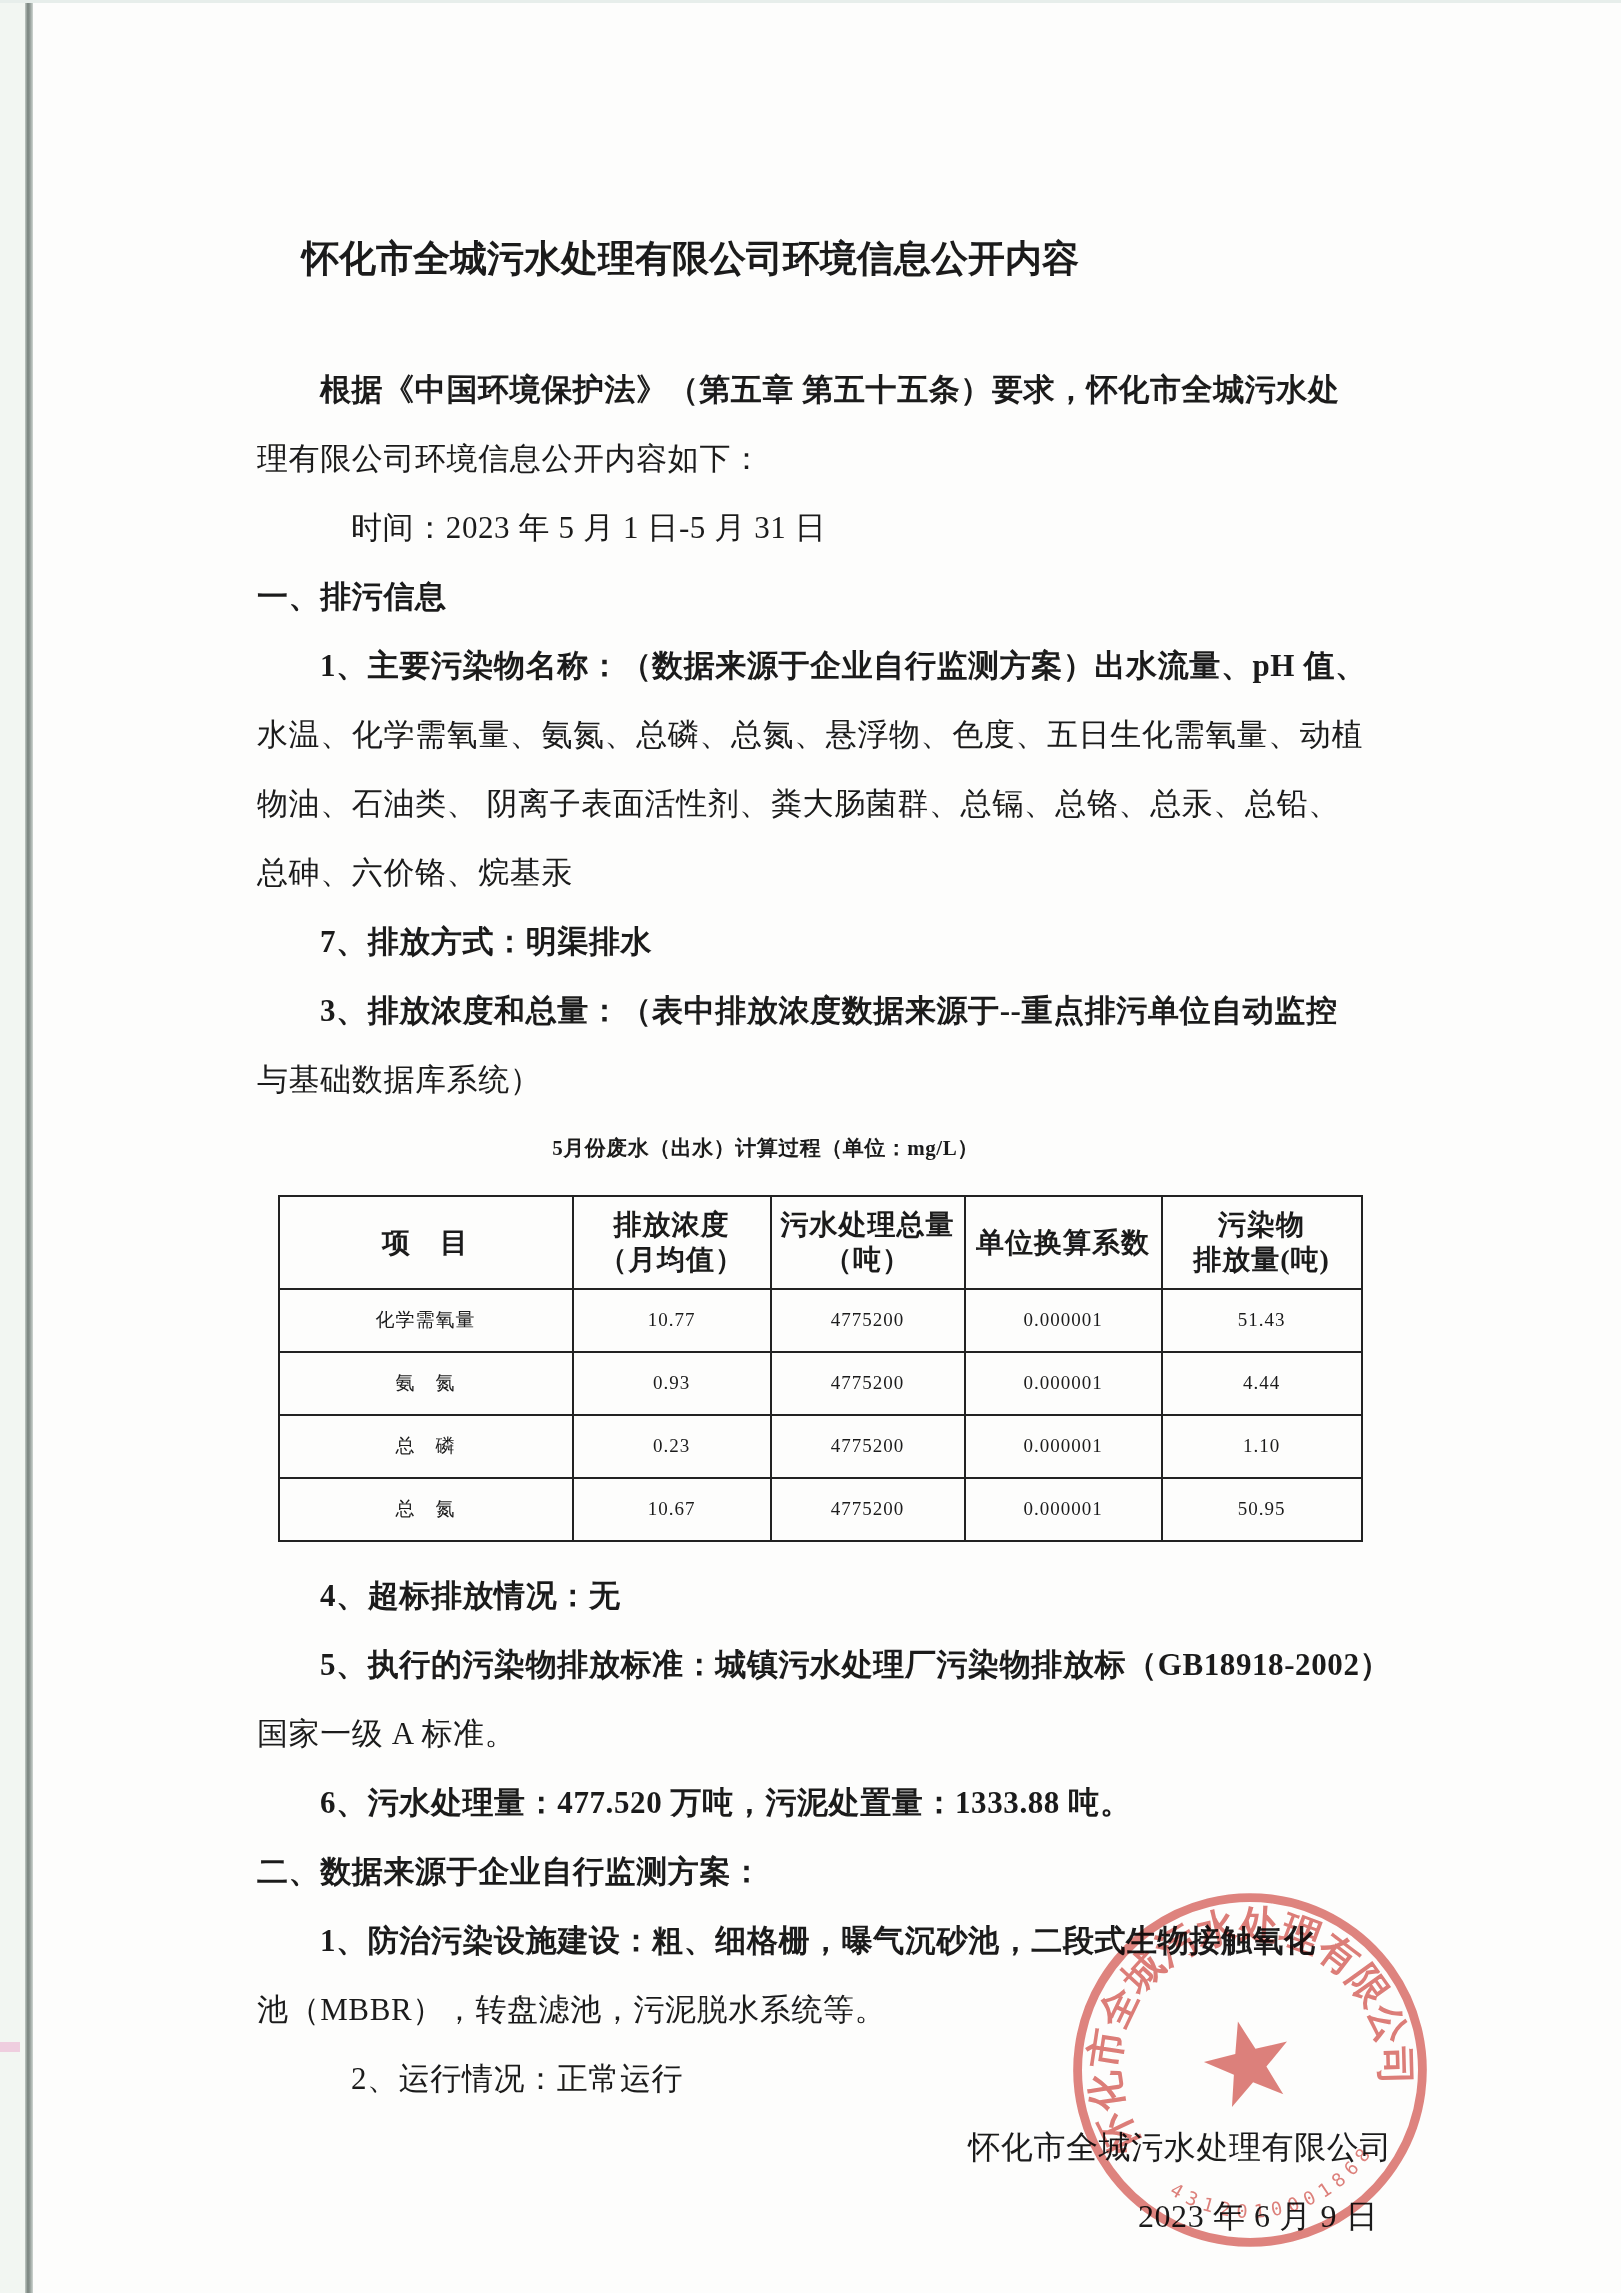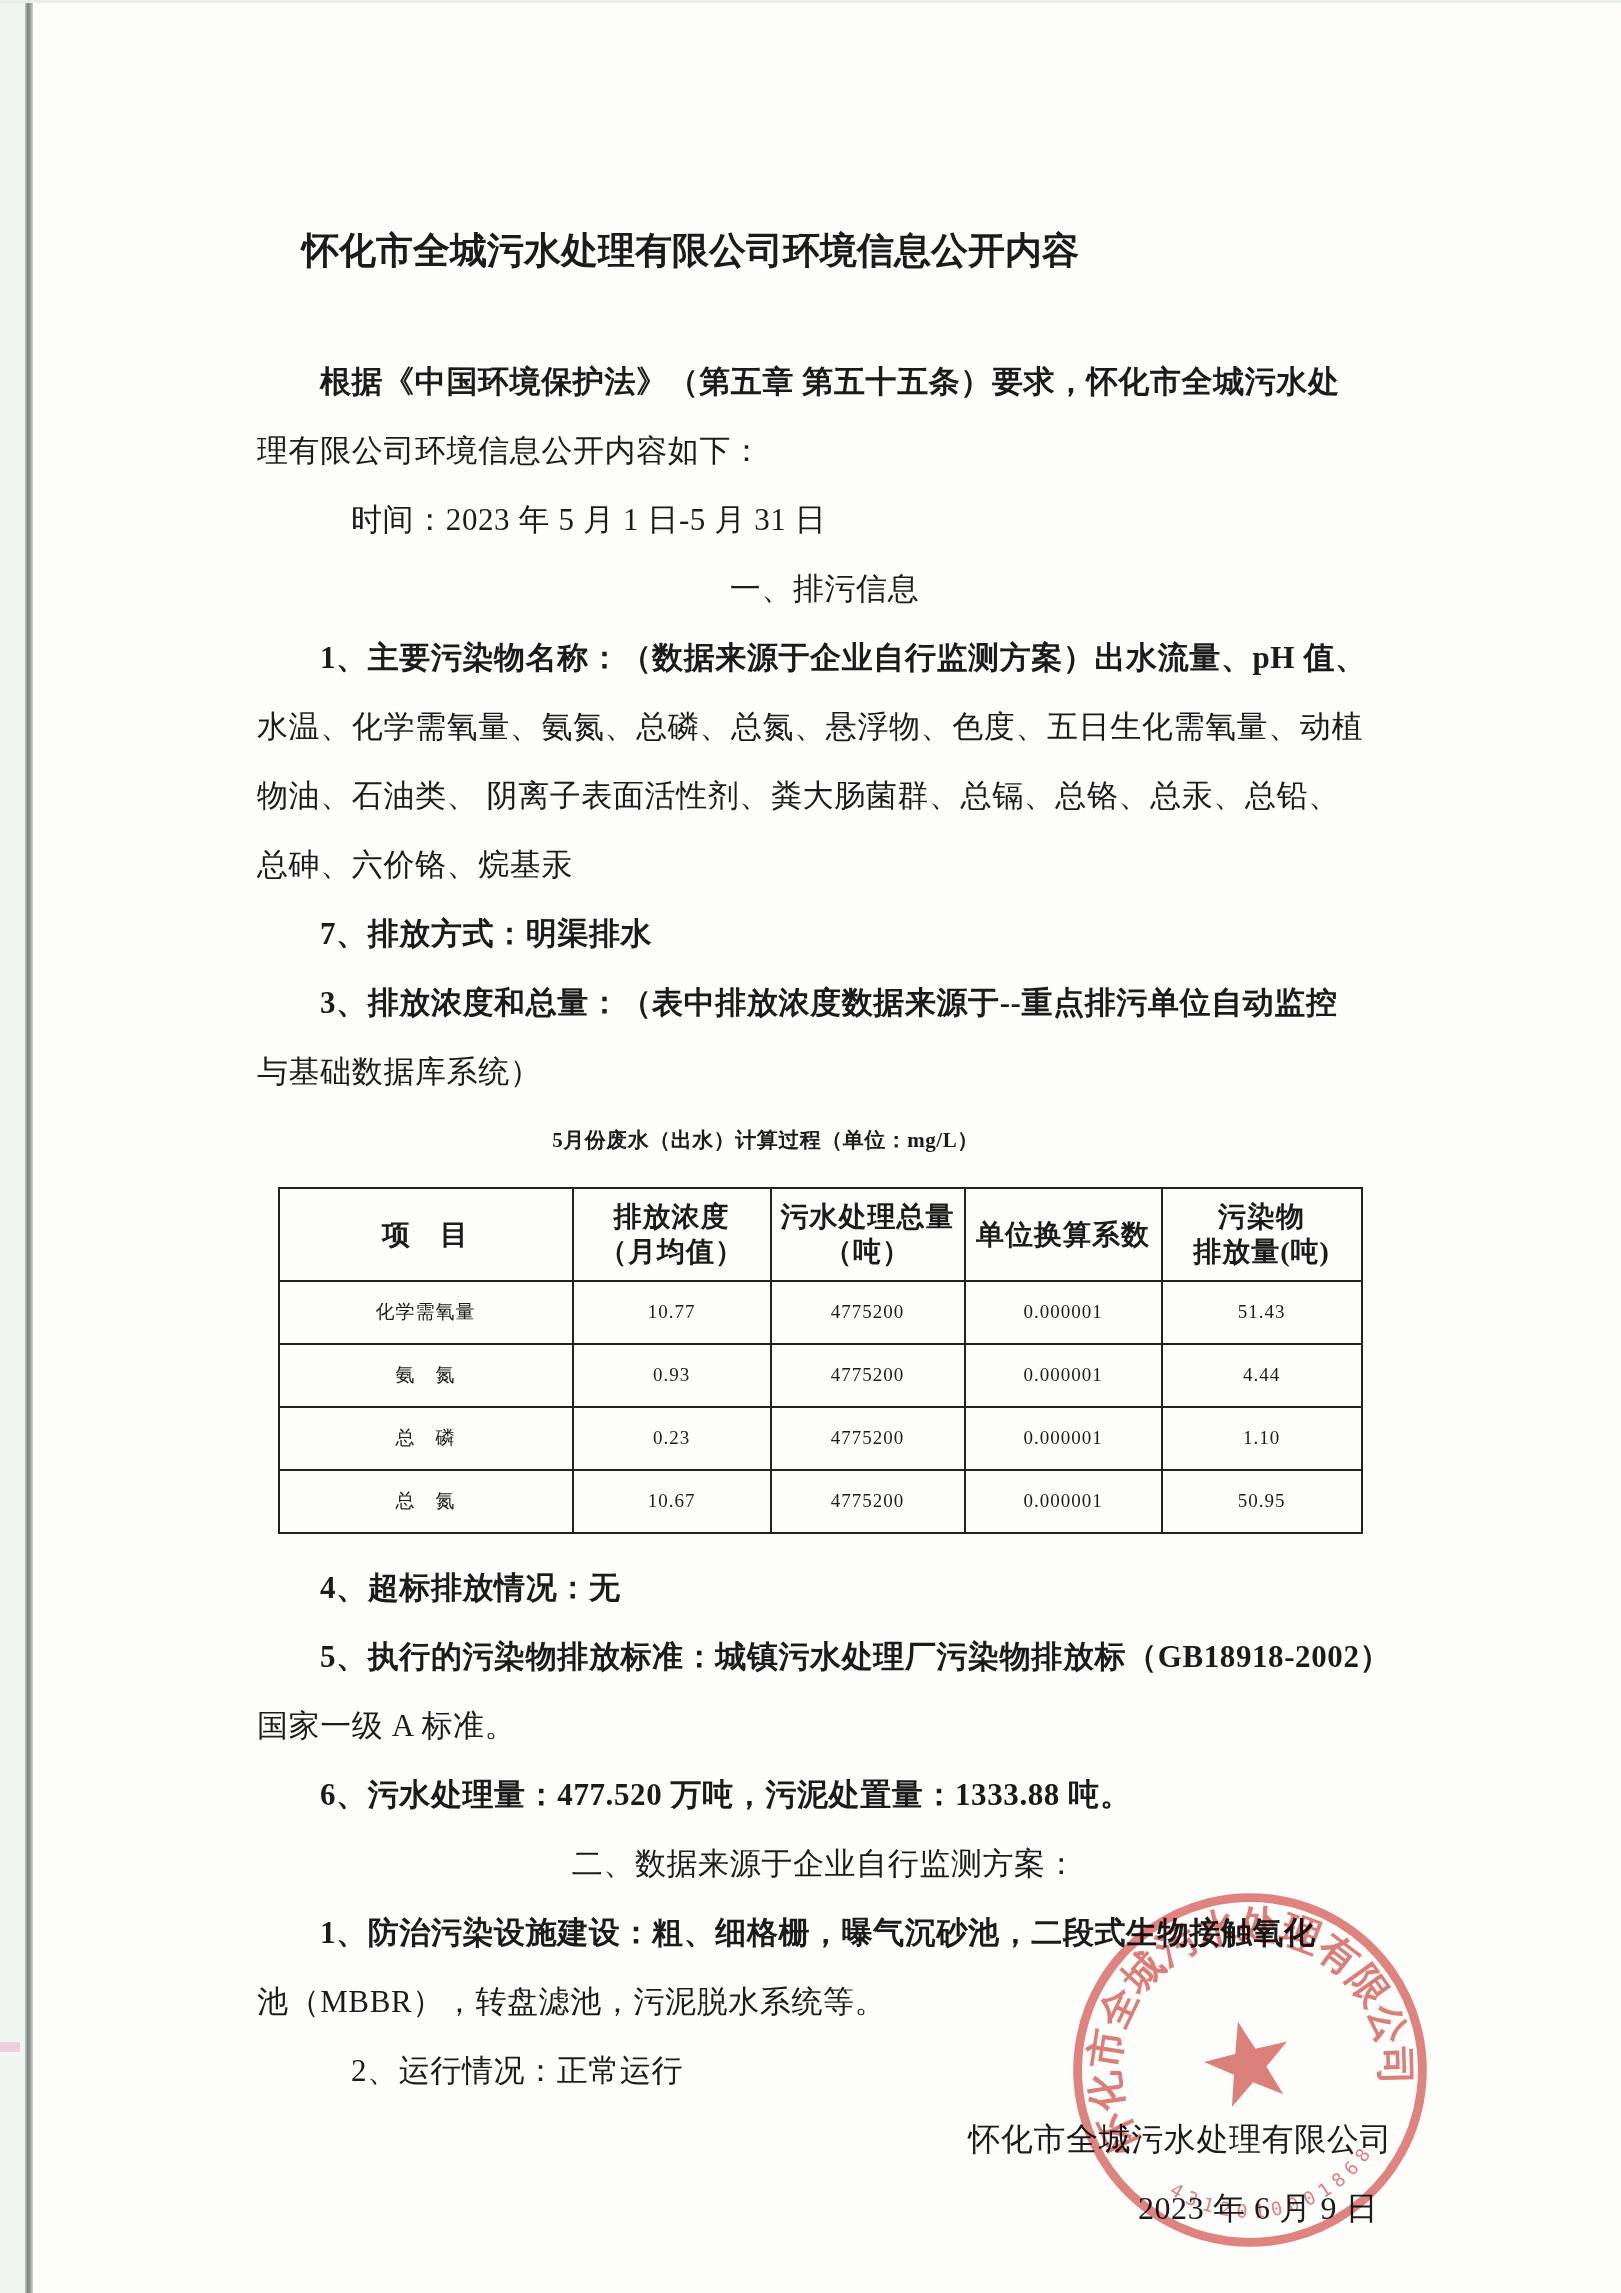--- a/index.html
+++ b/index.html
@@ -12,32 +12,32 @@
     font-family:"Liberation Serif","DejaVu Serif",serif;
     color:#1b1b1b;
   }
   
   .edge-strip { position:absolute; left:0; top:0; bottom:0; width:24.5px; background:#f2f6f2; }
   .edge-line  { position:absolute; left:24.5px; top:0; bottom:0; width:8.8px;
                 background:linear-gradient(90deg,#c2cac5 0%,#79837e 35%,#8f9994 60%,#cfd6d2 100%); }
   .edge-top   { position:absolute; left:0; top:0; right:0; height:2.9px; background:#e7eeeb; }
   .edge-pink  { position:absolute; left:0; top:2042px; width:19.6px; height:9.8px; background:#eec4da; opacity:.8; }
 
-  .content { position:absolute; left:257px; width:1135px; top:0; }
+  .content { position:absolute; left:257px; width:1135px; top:8px; }
 
   .doc-title {
     margin-top:214px; height:74px; line-height:74px;
     font-size:37px; font-weight:700; letter-spacing:0;
     padding-left:45px; white-space:nowrap;
   }
   .line { height:69px; line-height:69px; font-size:31px; letter-spacing:0.6px; white-space:nowrap; }
   .first-after-title { margin-top:59px; }
   .ind2 { padding-left:63px;font-weight:bold; }
   .ind3 { padding-left:94px; }
-  .bold { font-weight:400;text-align:center; }
+  .bold { font-weight:700; }
 
   .table-title {
     height:69px; line-height:69px; font-size:21px; font-weight:700;
     text-align:center; position:relative; left:-59px; letter-spacing:0.5px;
   }
 
   table.emission {
     border-collapse:collapse;
     margin-left:20.6px; margin-top:11.8px;
     width:1083px; table-layout:fixed;

